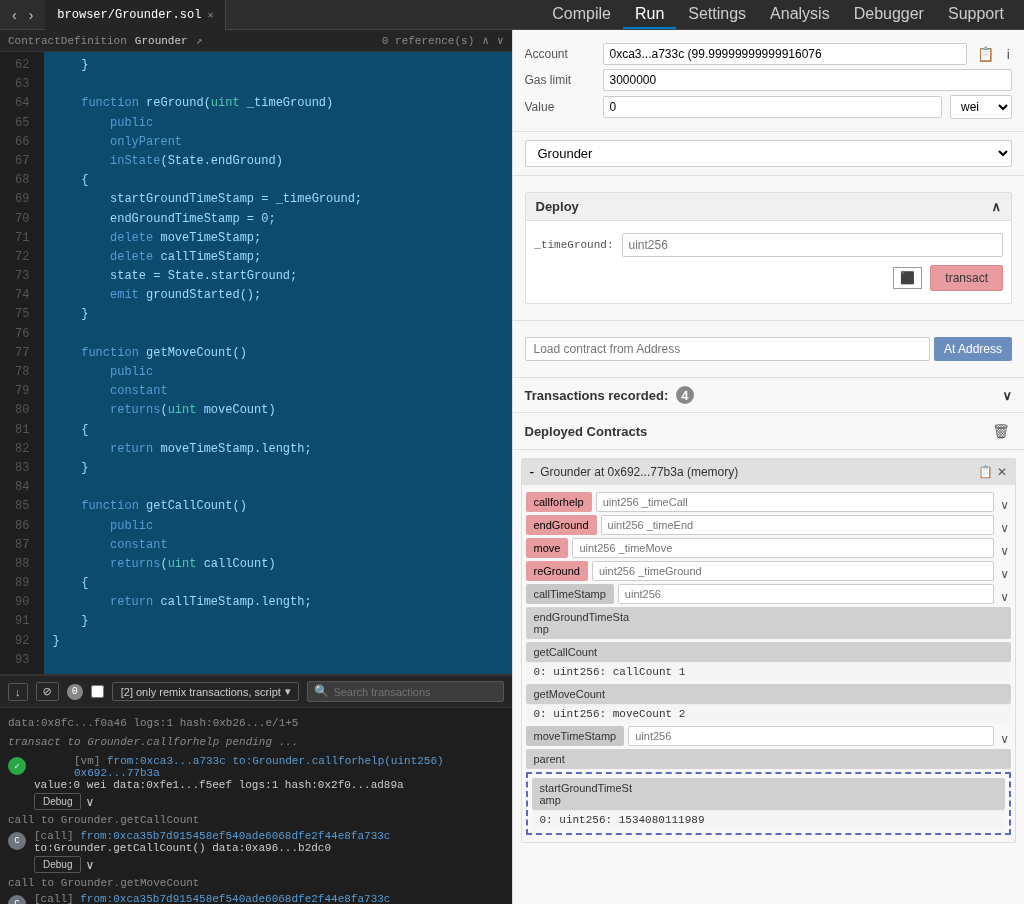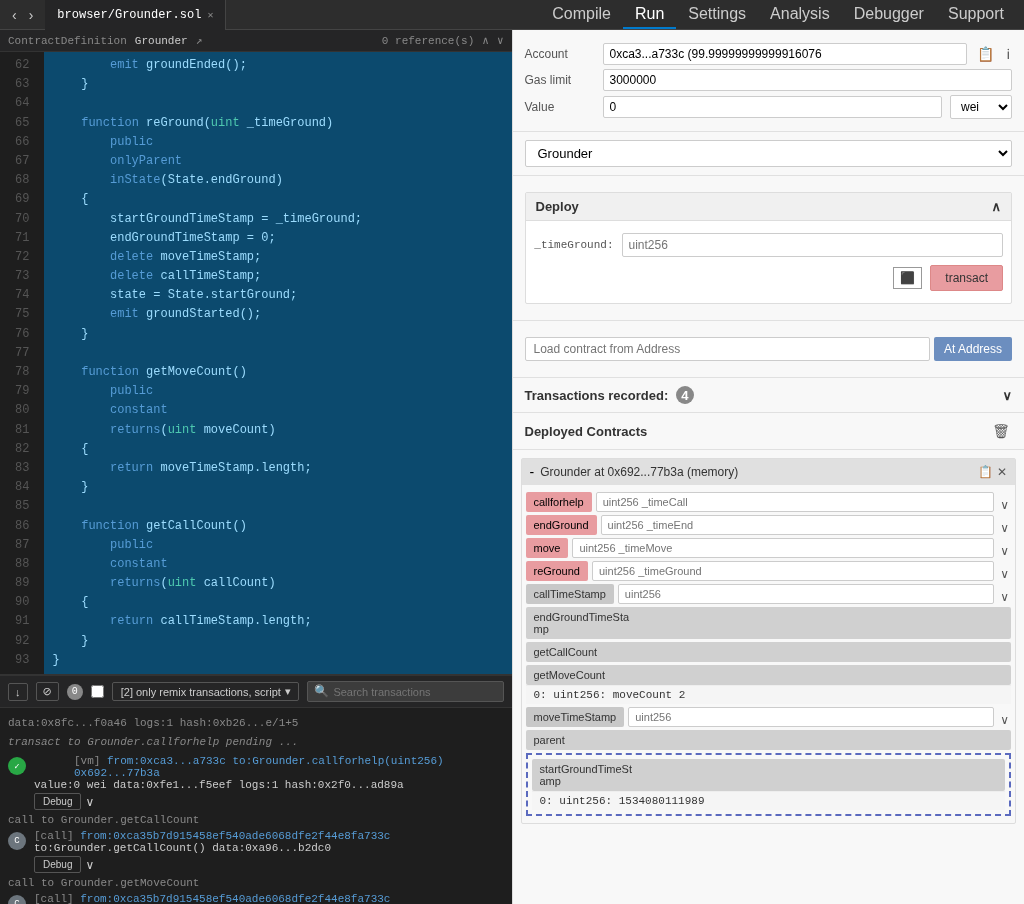--- a/index.html
+++ b/index.html
@@ -181,21 +181,20 @@
               <div>86</div>
               <div>87</div>
               <div>88</div>
               <div>89</div>
               <div>90</div>
               <div>91</div>
               <div>92</div>
               <div>93</div>
             </div>
           <div class="code-content" id="code-content">
-              <div class="code-line">        <span class="kw">emit</span> groundEnded();</div>
               <div class="code-line">    }</div>
               <div class="code-line">&nbsp;</div>
               <div class="code-line">    <span class="kw">function</span> reGround(<span class="type">uint</span> _timeGround)</div>
               <div class="code-line">        <span class="kw">public</span></div>
               <div class="code-line">        <span class="kw">onlyParent</span></div>
               <div class="code-line">        <span class="kw">inState</span>(State.endGround)</div>
               <div class="code-line">    {</div>
               <div class="code-line">        startGroundTimeStamp = _timeGround;</div>
               <div class="code-line">        endGroundTimeStamp = 0;</div>
               <div class="code-line">        <span class="kw">delete</span> moveTimeStamp;</div>
@@ -400,20 +399,21 @@
               <button class="fn-expand">∨</button>
             </div>
           </div>
 
           <div class="fn-item">
             <button class="fn-label-gray">endGroundTimeSta<br>mp</button>
           </div>
 
           <div class="fn-item">
             <button class="fn-label-gray" style="margin-bottom:0">getCallCount</button>
+            <div class="fn-result">0: uint256: callCount 1</div>
           </div>
 
           <div class="fn-item">
             <button class="fn-label-gray" style="margin-bottom:0">getMoveCount</button>
             <div class="fn-result">0: uint256: moveCount 2</div>
           </div>
 
           <div class="fn-item">
             <div class="fn-row">
               <button class="fn-btn gray">moveTimeStamp</button>

